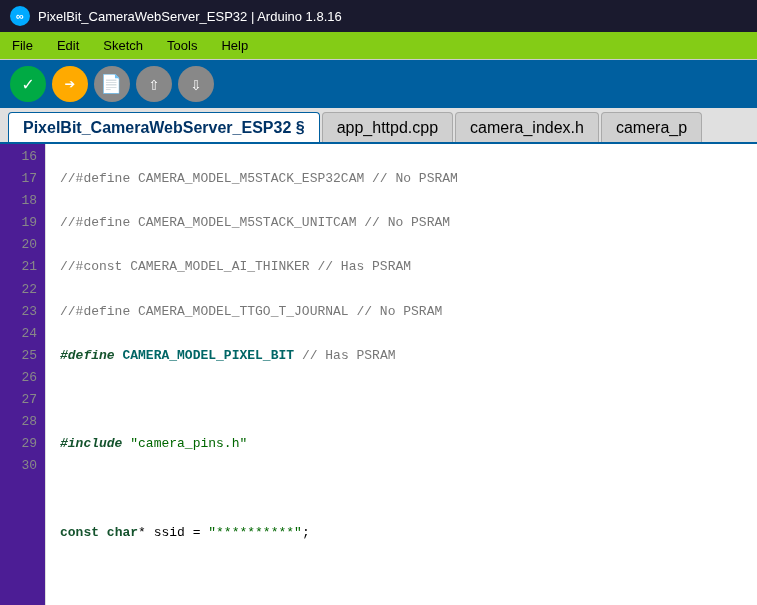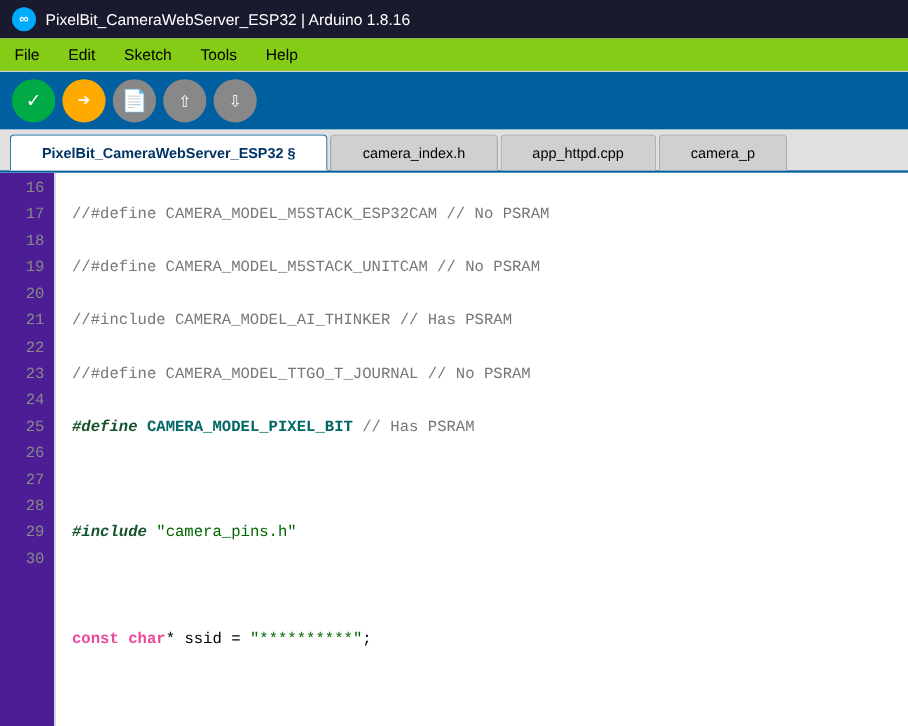--- a/index.html
+++ b/index.html
@@ -74,24 +74,24 @@
     #tabs {
       background: #e0e0e0;
       height: 36px;
       display: flex;
       align-items: flex-end;
       padding: 0 8px;
       border-bottom: 2px solid #005f9f;
     }
     .tab {
       height: 30px;
-      padding: 0 26px;
-      display: flex;
-      align-items: center;
-      font-size: 12px;
+      padding: 0 14px;
+      display: flex;
+      align-items: center;
+      font-size: 16px;
       font-family: Arial, sans-serif;
       cursor: pointer;
       border: 1px solid #aaaaaa;
       border-bottom: none;
       background: #d0d0d0;
       margin-right: 2px;
       border-radius: 4px 4px 0 0;
     }
     .tab.active {
       background: #ffffff;
@@ -127,21 +127,21 @@
     #code-content {
       flex: 1;
       padding: 2px 0 2px 14px;
       font-size: 13px;
       line-height: 1.7;
       overflow: hidden;
       white-space: pre;
     }
     .code-line { display: block; }
     .comment { color: #777777; }
-    .keyword { color: #ec4899; font-weight: bold; }
+    .keyword { color: #14532d; font-weight: bold; }
     .string { color: #006600; }
     .define-kw { color: #14532d; font-weight: bold; font-style: italic; }
     .define-val { color: #006666; font-weight: bold; }
     .include-str { color: #006600; }
     .empty-line { color: transparent; }
   </style>
 </head>
 <body>
 
 <div id="title-bar">
@@ -160,22 +160,22 @@
 <div id="toolbar">
   <div class="toolbar-btn green" title="Verify">✓</div>
   <div class="toolbar-btn yellow" title="Upload">➔</div>
   <div class="toolbar-btn gray" title="New">📄</div>
   <div class="toolbar-btn gray" title="Open">⇧</div>
   <div class="toolbar-btn gray" title="Save">⇩</div>
 </div>
 
 <div id="tabs">
   <div class="tab active">PixelBit_CameraWebServer_ESP32 §</div>
+  <div class="tab">app_httpd.cpp</div>
   <div class="tab">camera_index.h</div>
-  <div class="tab">app_httpd.cpp</div>
   <div class="tab">camera_p</div>
 </div>
 
 <div id="code-area">
   <div id="line-numbers">
     <span class="line-num">16</span>
     <span class="line-num">17</span>
     <span class="line-num">18</span>
     <span class="line-num">19</span>
     <span class="line-num">20</span>
@@ -186,21 +186,21 @@
     <span class="line-num">25</span>
     <span class="line-num">26</span>
     <span class="line-num">27</span>
     <span class="line-num">28</span>
     <span class="line-num">29</span>
     <span class="line-num">30</span>
   </div>
   <div id="code-content">
 <span class="code-line comment"><span class="comment">//#define CAMERA_MODEL_M5STACK_ESP32CAM // No PSRAM</span></span>
 <span class="code-line comment"><span class="comment">//#define CAMERA_MODEL_M5STACK_UNITCAM // No PSRAM</span></span>
-<span class="code-line comment"><span class="comment">//#include CAMERA_MODEL_AI_THINKER // Has PSRAM</span></span>
+<span class="code-line comment"><span class="comment">//#const CAMERA_MODEL_AI_THINKER // Has PSRAM</span></span>
 <span class="code-line comment"><span class="comment">//#define CAMERA_MODEL_TTGO_T_JOURNAL // No PSRAM</span></span>
 <span class="code-line"><span class="define-kw">#define</span> <span class="define-val">CAMERA_MODEL_PIXEL_BIT</span> <span class="comment">// Has PSRAM</span></span>
 <span class="code-line empty-line">&nbsp;</span>
 <span class="code-line"><span class="define-kw">#include</span> <span class="include-str">"camera_pins.h"</span></span>
 <span class="code-line empty-line">&nbsp;</span>
 <span class="code-line"><span class="keyword">const</span> <span class="keyword">char</span>* ssid = <span class="string">"**********"</span>;</span>
 
 
 
 

